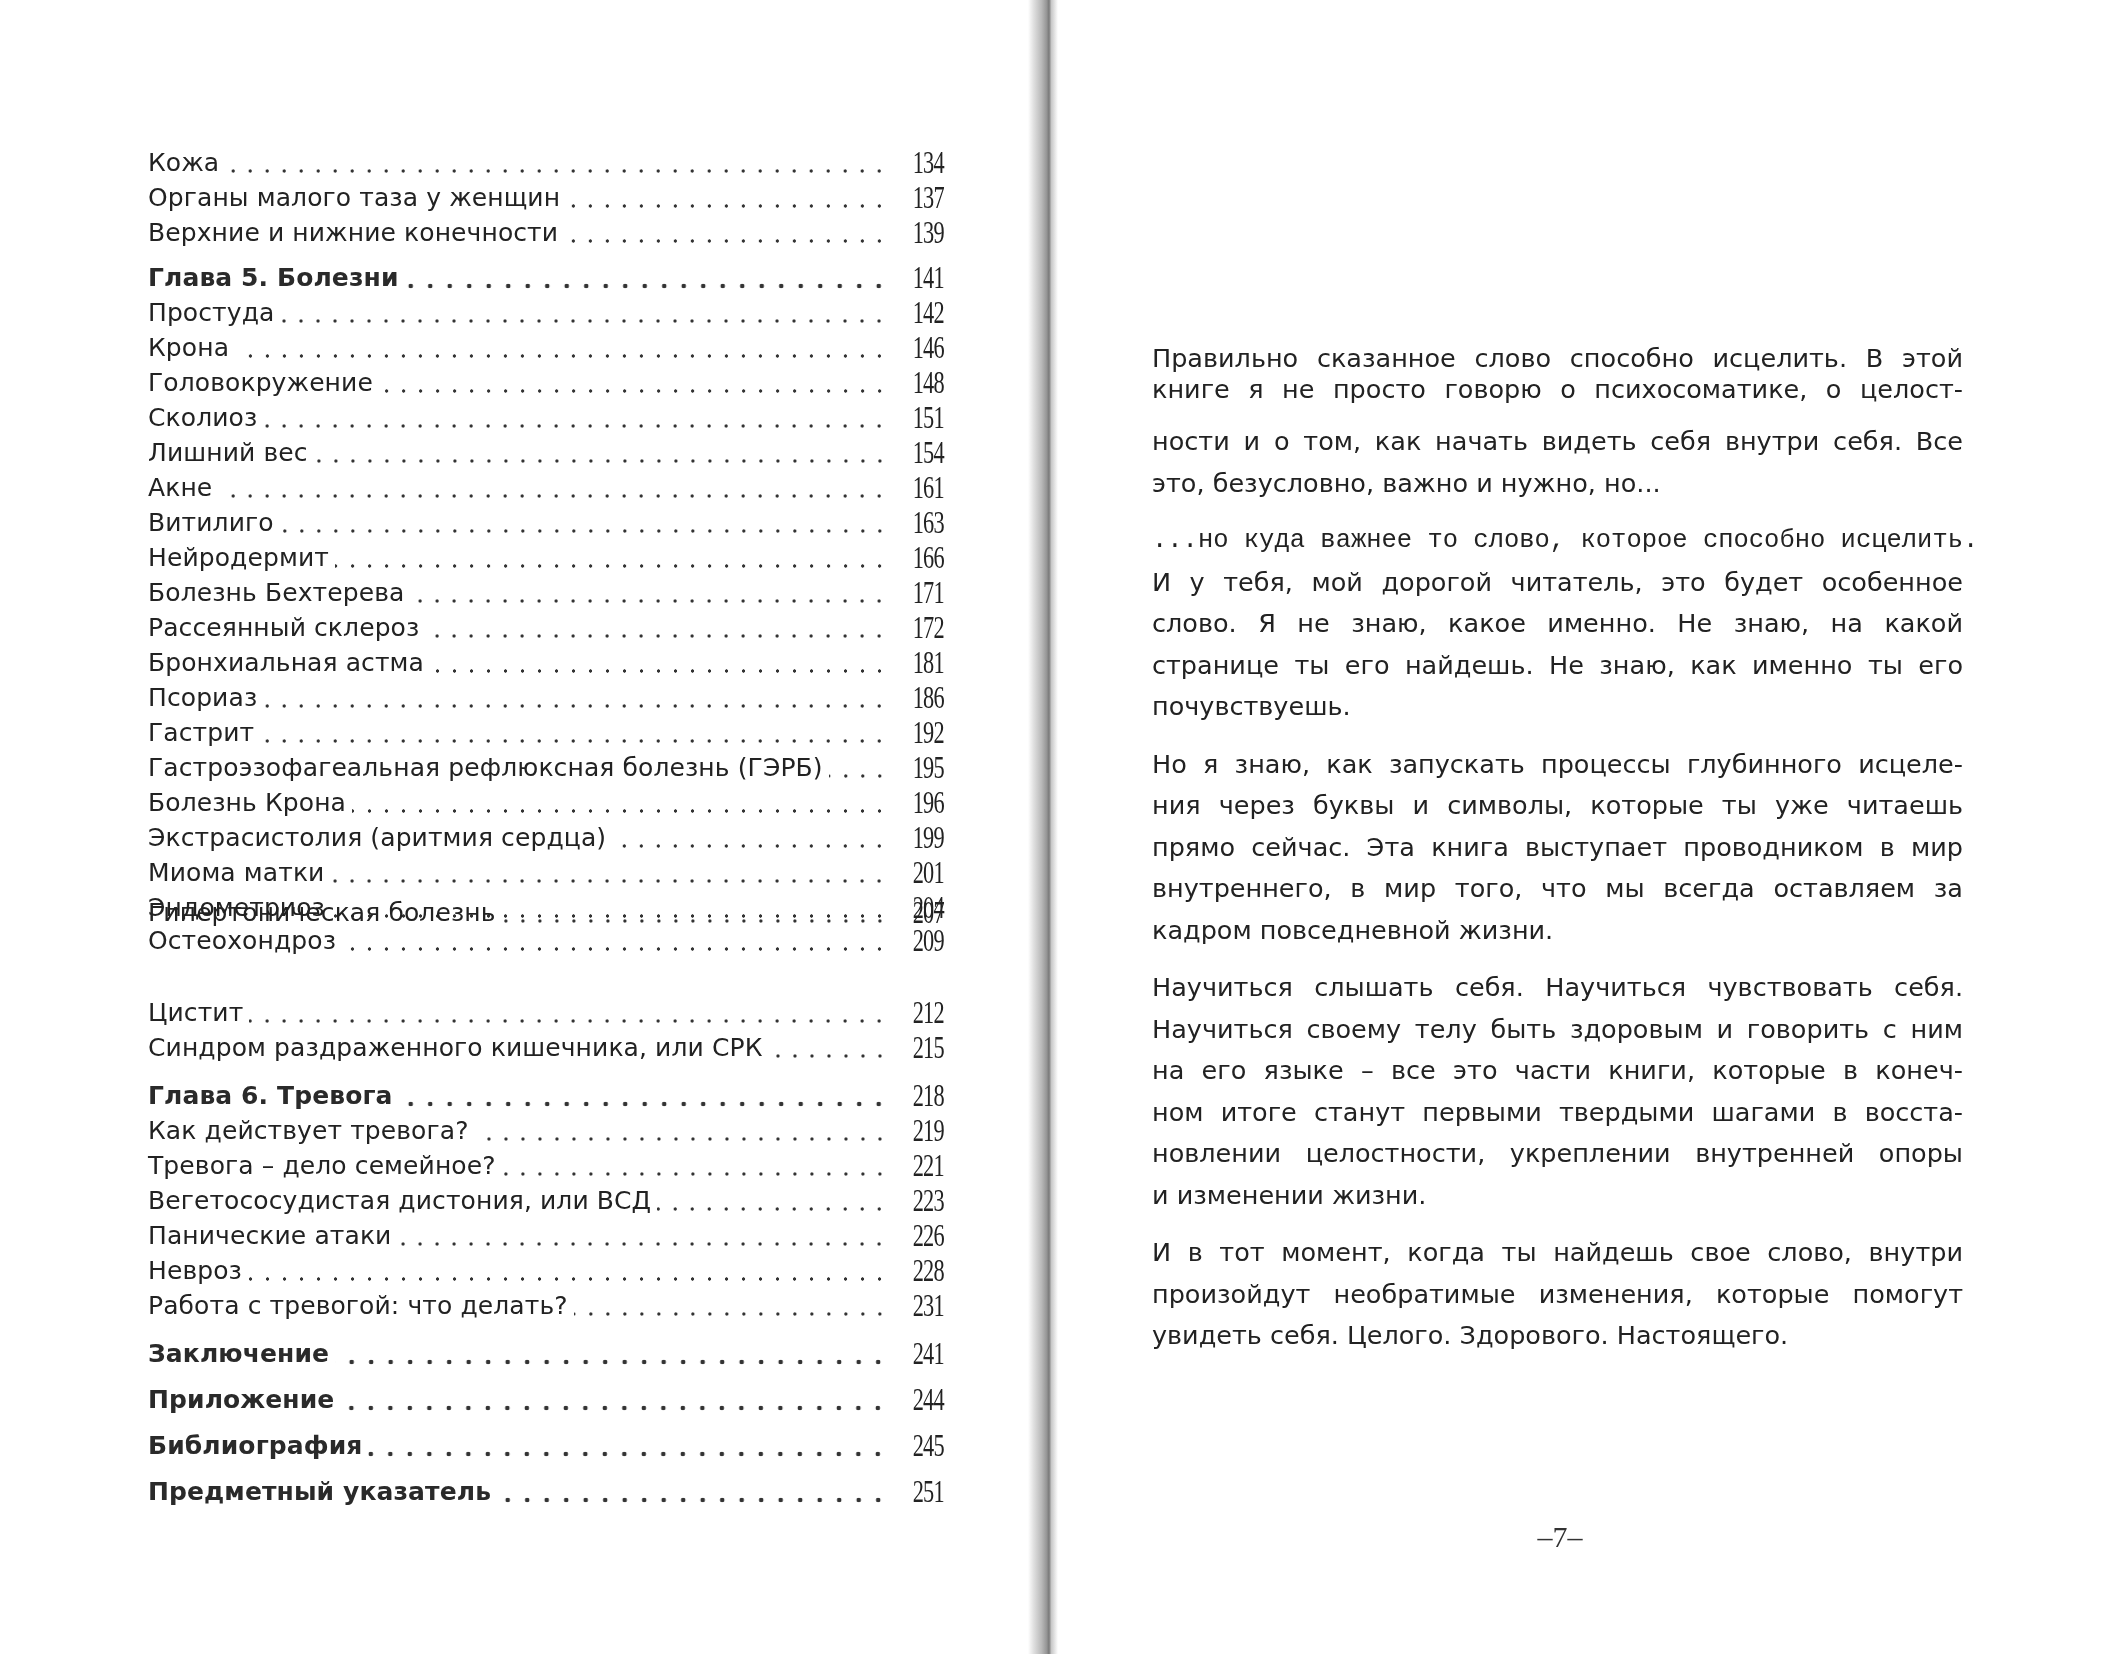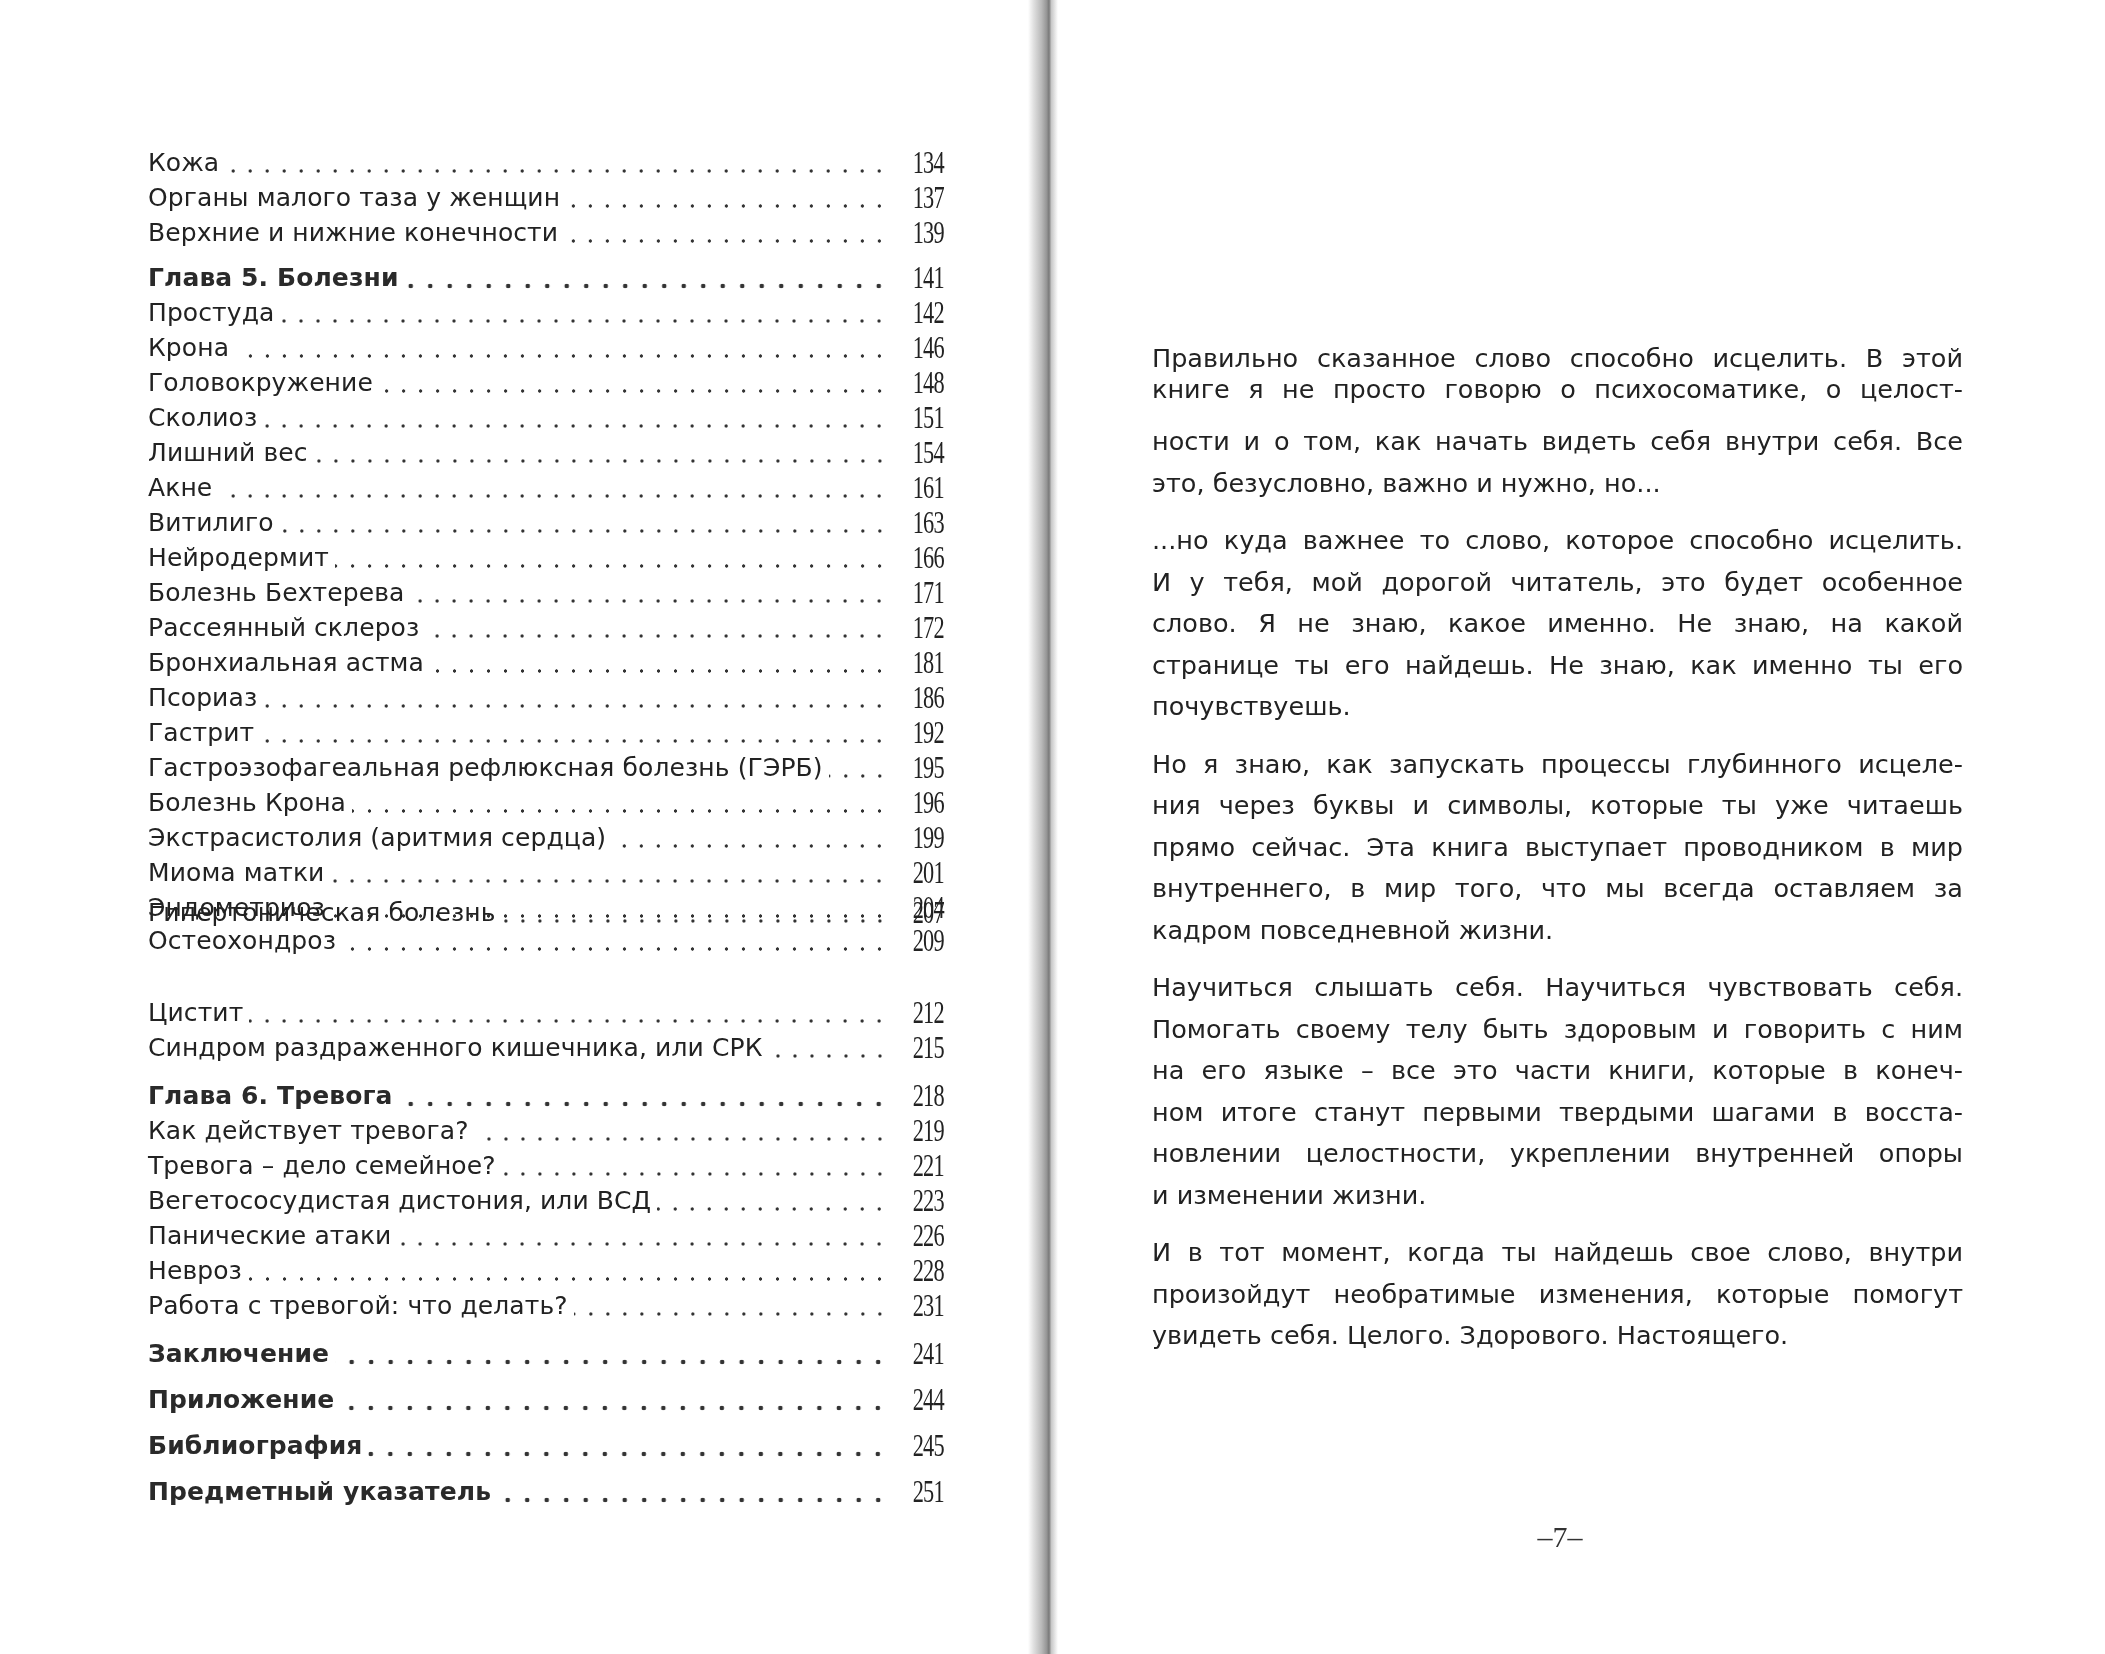--- a/index.html
+++ b/index.html
@@ -247,36 +247,36 @@
   </div>
 
 <div class="text" id="text">
     <div>
       <div class="line" style="top: 338px;">Правильно сказанное слово способно исцелить. В этой</div>
       <div class="line" style="top: 369px;">книге я не просто говорю о психосоматике, о целост-</div>
       <div class="line" style="top: 421px;">ности и о том, как начать видеть себя внутри себя. Все</div>
       <div class="line last" style="top: 462.5px;">это, безусловно, важно и нужно, но...</div>
     </div>
     <div>
-      <div class="line" style="top: 520px;">...но куда важнее то слово, которое способно исцелить.</div>
+      <div class="line" style="top: 520px; font-family: Liberation Mono, monospace;">...но куда важнее то слово, которое способно исцелить.</div>
       <div class="line" style="top: 561.5px;">И у тебя, мой дорогой читатель, это будет особенное</div>
       <div class="line" style="top: 603px;">слово. Я не знаю, какое именно. Не знаю, на какой</div>
       <div class="line" style="top: 644.5px;">странице ты его найдешь. Не знаю, как именно ты его</div>
       <div class="line last" style="top: 686px;">почувствуешь.</div>
     </div>
     <div>
       <div class="line" style="top: 743.5px;">Но я знаю, как запускать процессы глубинного исцеле-</div>
       <div class="line" style="top: 785px;">ния через буквы и символы, которые ты уже читаешь</div>
       <div class="line" style="top: 826.5px;">прямо сейчас. Эта книга выступает проводником в мир</div>
       <div class="line" style="top: 868px;">внутреннего, в мир того, что мы всегда оставляем за</div>
       <div class="line last" style="top: 909.5px;">кадром повседневной жизни.</div>
     </div>
     <div>
       <div class="line" style="top: 967px;">Научиться слышать себя. Научиться чувствовать себя.</div>
-      <div class="line" style="top: 1008.5px;">Помогать своему телу быть здоровым и говорить с ним</div>
+      <div class="line" style="top: 1008.5px;">Научиться своему телу быть здоровым и говорить с ним</div>
       <div class="line" style="top: 1050px;">на его языке – все это части книги, которые в конеч-</div>
       <div class="line" style="top: 1091.5px;">ном итоге станут первыми твердыми шагами в восста-</div>
       <div class="line" style="top: 1133px;">новлении целостности, укреплении внутренней опоры</div>
       <div class="line last" style="top: 1174.5px;">и изменении жизни.</div>
     </div>
     <div>
       <div class="line" style="top: 1232px;">И в тот момент, когда ты найдешь свое слово, внутри</div>
       <div class="line" style="top: 1273.5px;">произойдут необратимые изменения, которые помогут</div>
       <div class="line last" style="top: 1315px;">увидеть себя. Целого. Здорового. Настоящего.</div>
     </div>

